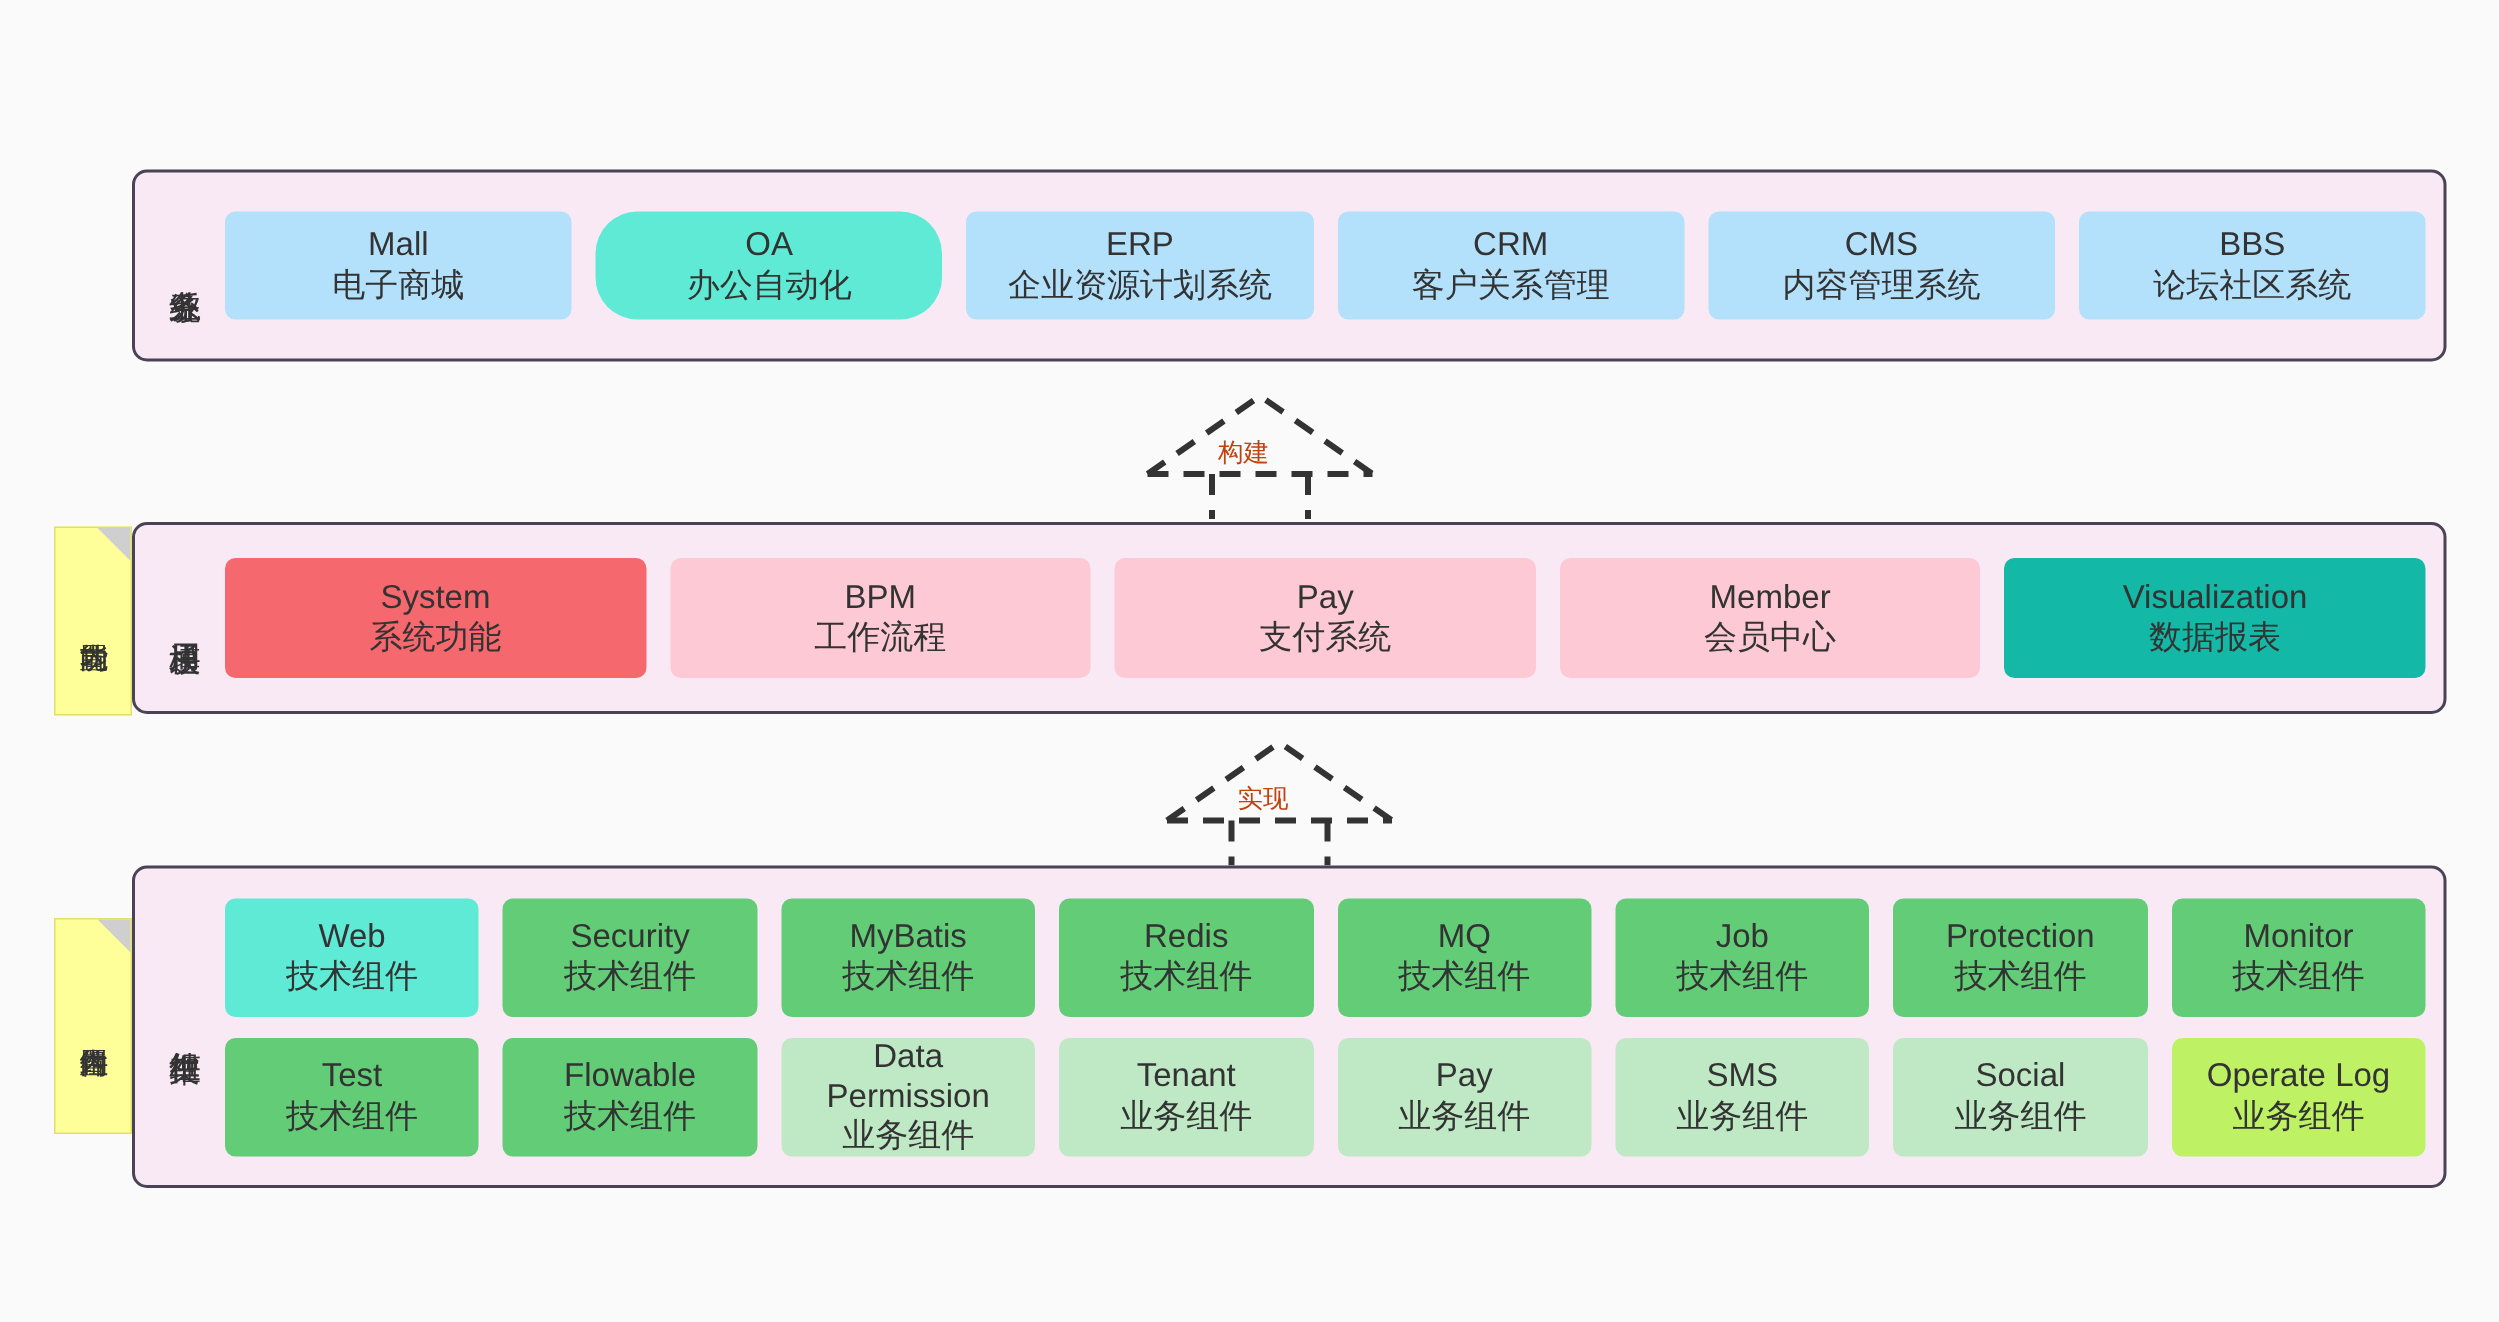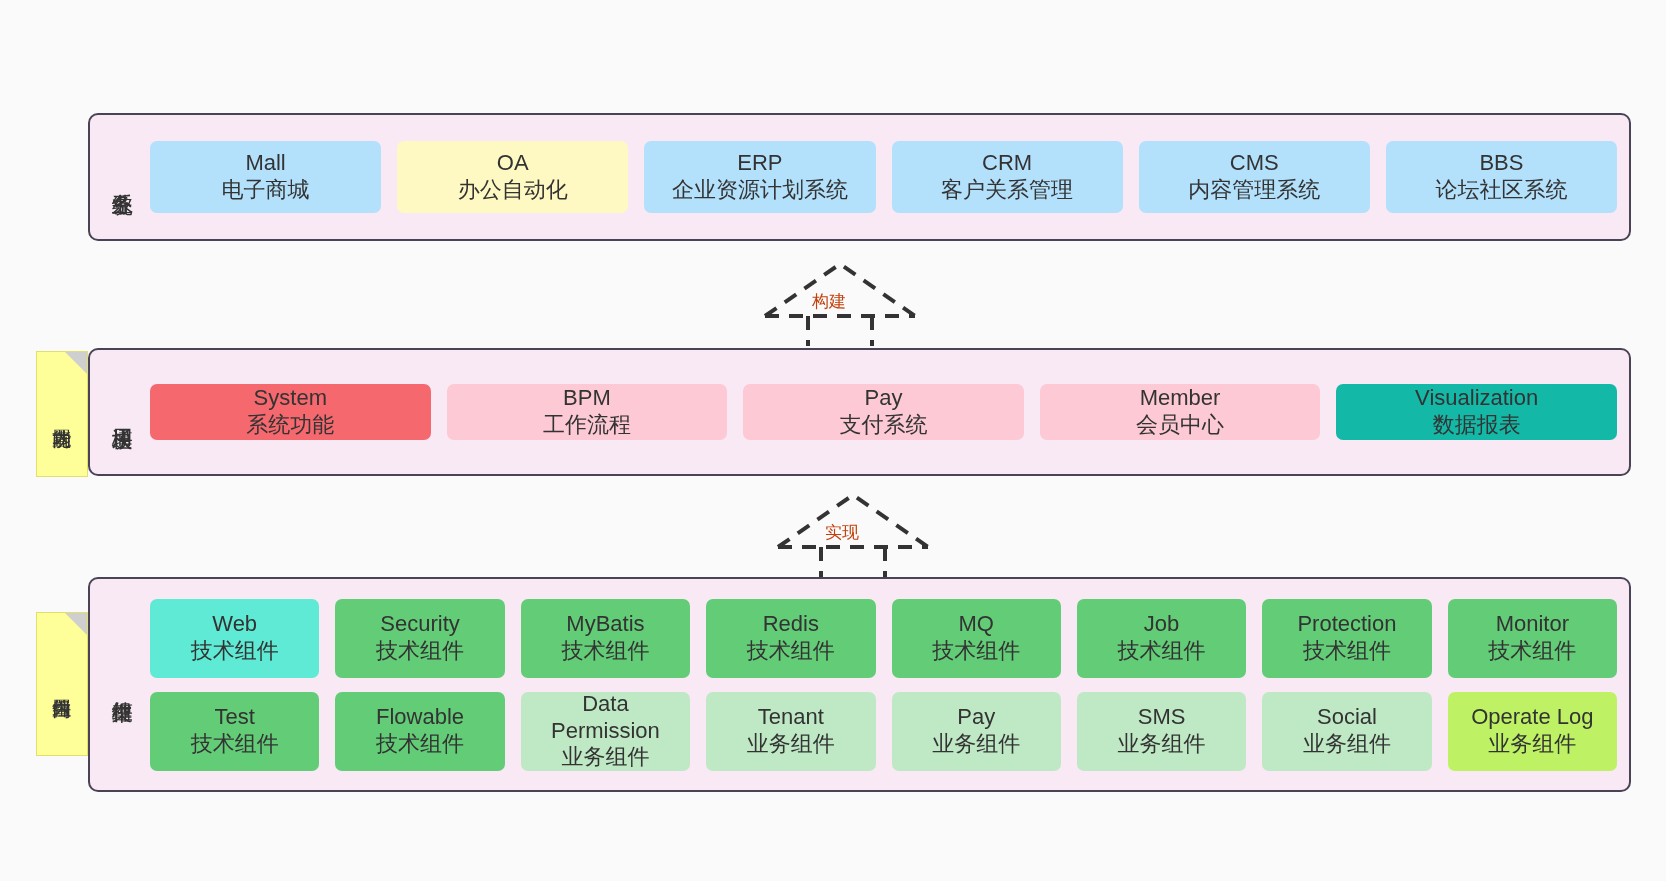--- a/index.html
+++ b/index.html
@@ -93,21 +93,21 @@
     height: 128px;
   }
   #band-business .cell { height: 72px; }
 
   #band-modules {
     left: 88px;
     top: 348px;
     width: 1543px;
     height: 128px;
   }
-  #band-modules .cell { height: 56px; }
+  #band-modules .cell { height: 80px; }
 
   #band-framework {
     left: 88px;
     top: 577px;
     width: 1543px;
     height: 215px;
   }
   #band-framework .cell { height: 79px; }
 
   
@@ -173,21 +173,21 @@
 <div id="stage">
 
   <div class="band" id="band-business">
     <div class="band-title">业务系统</div>
     <div class="band-body">
         <div class="row">
           <div class="cell" style="background: rgb(179, 224, 251);">
             <span class="t1">Mall</span>
             <span class="t2">电子商城</span>
           </div>
-          <div class="cell" style="background: #fef9c3;">
+          <div class="cell" style="background: #5eead4; border-radius: 28px;">
             <span class="t1">OA</span>
             <span class="t2">办公自动化</span>
           </div>
           <div class="cell" style="background: rgb(179, 224, 251);">
             <span class="t1">ERP</span>
             <span class="t2">企业资源计划系统</span>
           </div>
           <div class="cell" style="background: rgb(179, 224, 251);">
             <span class="t1">CRM</span>
             <span class="t2">客户关系管理</span>

